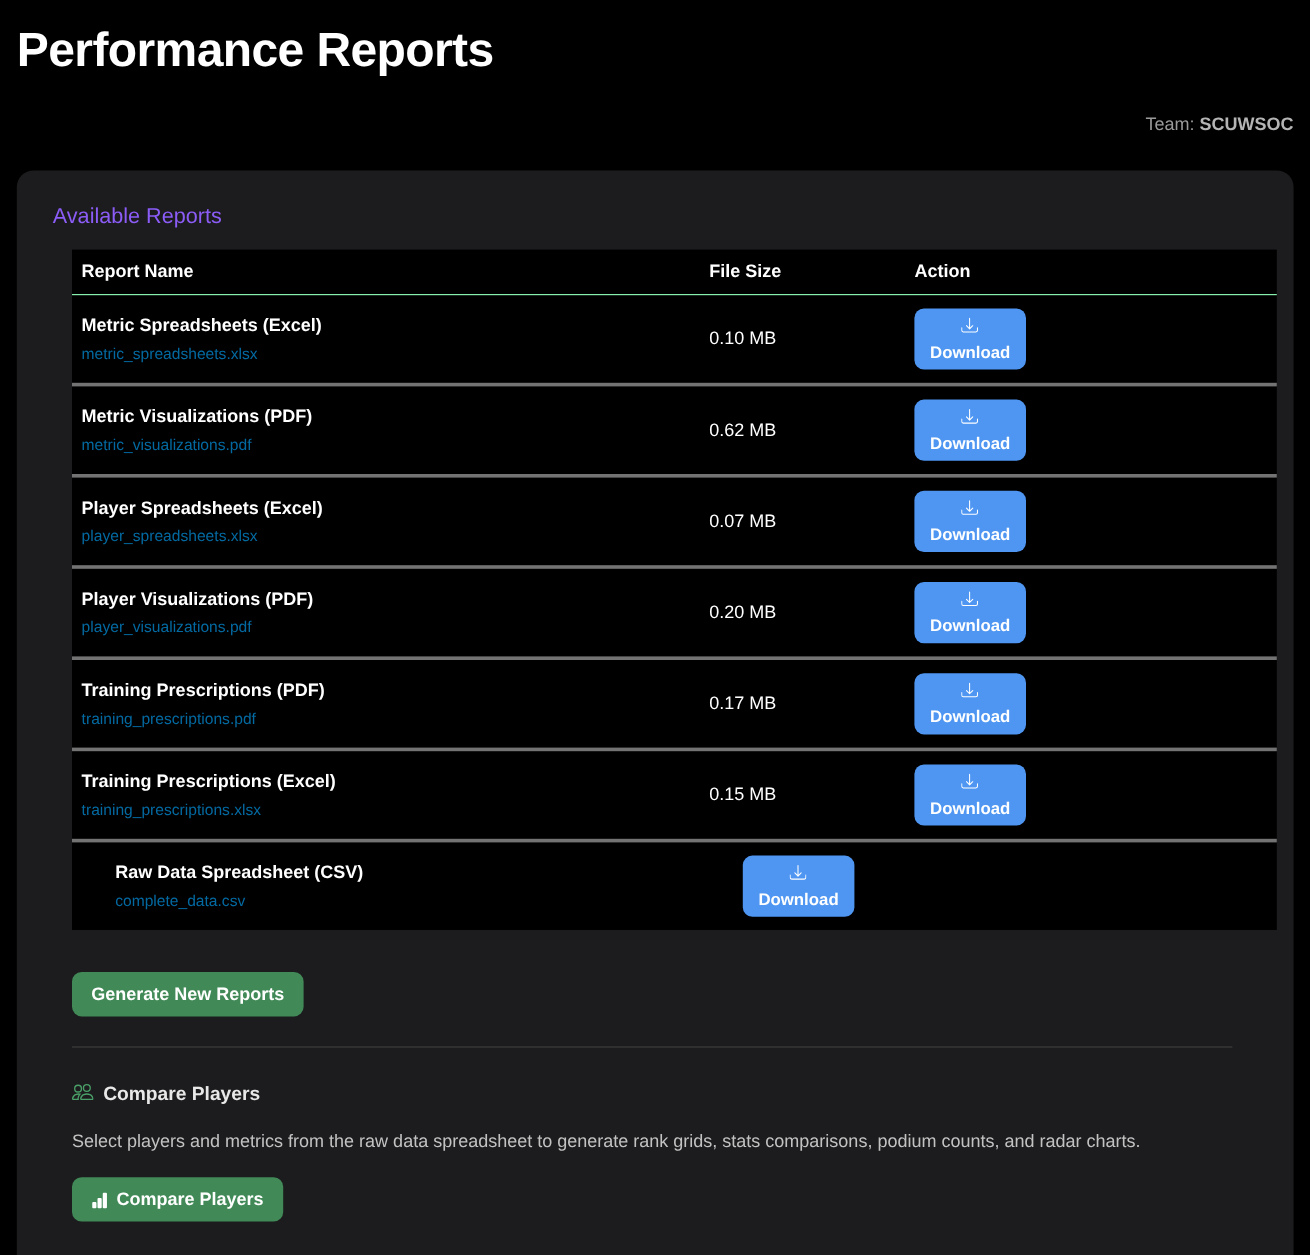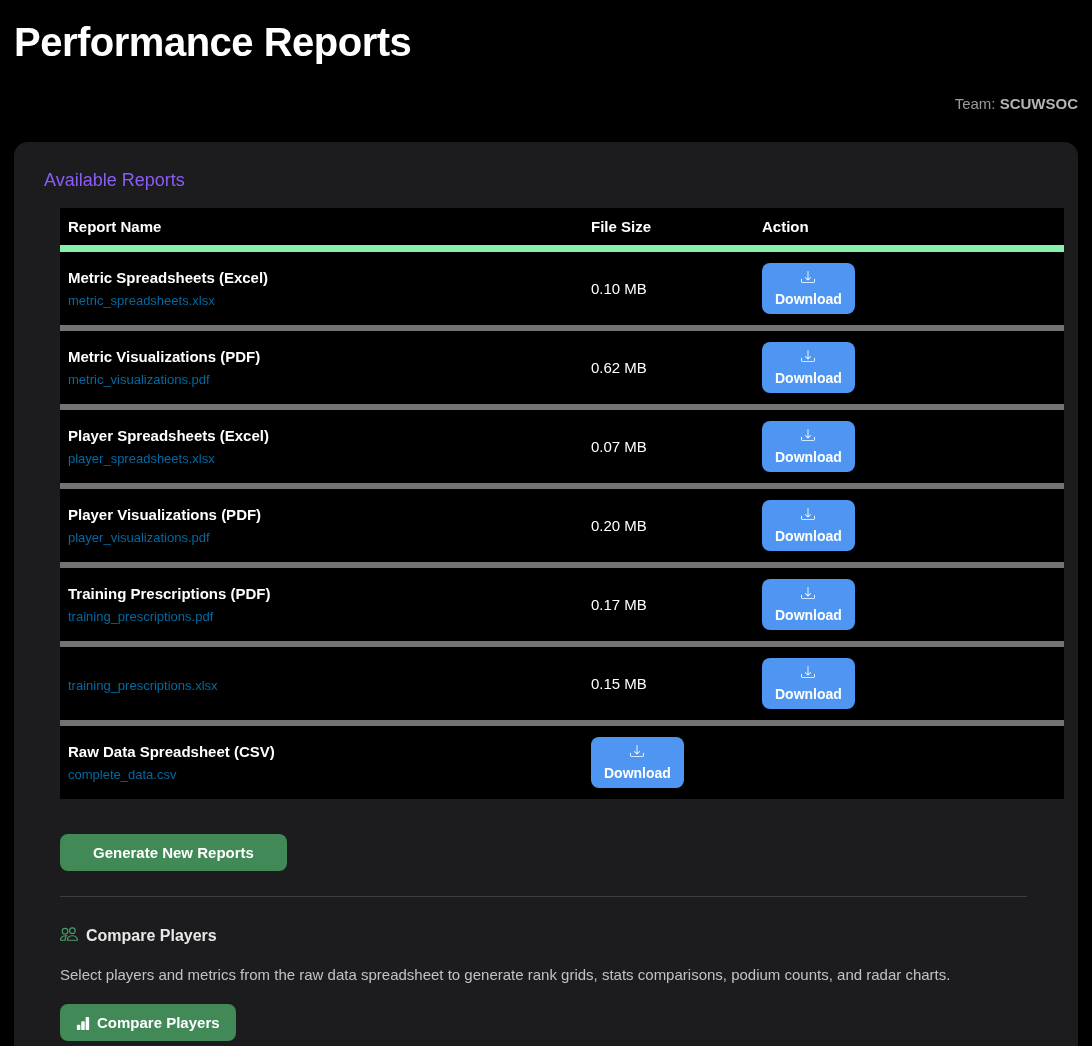--- a/index.html
+++ b/index.html
@@ -44,30 +44,30 @@
     margin-top: 17px;
     background: #000;
     width: 100%;
   }
   .t-row {
     display: grid;
     grid-template-columns: 523px 171px 1fr;
     align-items: center;
   }
   .t-head {
-    border-bottom: 7px solid #86efac;
+    border-bottom: 1px solid #86efac;
   }
   .t-head .t-cell {
     font-size: 15px;
     font-weight: 700;
     color: #fff;
     padding: 10px 8px;
   }
-  .t-body .t-row { border-bottom: 6px solid #737373; }
-  .t-body .t-row:last-child { border-bottom: none; }
+  .t-body .t-row { border-bottom: 3px solid #737373; }
+  .t-body .t-row:last-child { border-bottom: none; margin-left: 28px; }
   .t-cell { padding: 11px 8px; }
   .report-name {
     font-size: 15px;
     font-weight: 700;
     line-height: 20px;
     color: #fff;
   }
   .report-file {
     margin-top: 5px;
     font-size: 13px;
@@ -89,21 +89,21 @@
   .btn svg { display: block; }
   .btn-download {
     background: var(--accent-blue, #4e96f2);
     font-size: 14px;
     padding: 7px 13px;
     flex-direction: column;
   }
   .btn-generate {
     background: var(--accent-green, #418a58);
     font-size: 15px;
-    padding: 10px 33px;
+    padding: 10px 16px;
     margin-top: 35px;
   }
   .divider {
     border: none;
     border-top: 1px solid #3d3d3d;
     margin-top: 25px;
   }
   .compare-heading {
     margin-top: 28px;
     display: flex;
@@ -247,20 +247,21 @@
                   <path d="M7.646 11.854a.5.5 0 0 0 .708 0l3-3a.5.5 0 0 0-.708-.708L8.5 10.293V1.5a.5.5 0 0 0-1 0v8.793L5.354 8.146a.5.5 0 1 0-.708.708z"></path>
                 </svg>
               </span>
               <span>Download</span>
             </button>
           </div>
         </div>
 
         <div class="t-row">
           <div class="t-cell">
+            <div class="report-name">Training Prescriptions (Excel)</div>
             <div class="report-file">training_prescriptions.xlsx</div>
           </div>
           <div class="t-cell report-size">0.15 MB</div>
           <div class="t-cell">
             <button class="btn btn-download">
               <span>
                 <svg width="14" height="14" viewBox="0 0 16 16" fill="currentColor" aria-hidden="true">
                   <path d="M.5 9.9a.5.5 0 0 1 .5.5v2.5a1 1 0 0 0 1 1h12a1 1 0 0 0 1-1v-2.5a.5.5 0 0 1 1 0v2.5a2 2 0 0 1-2 2H2a2 2 0 0 1-2-2v-2.5a.5.5 0 0 1 .5-.5"></path>
                   <path d="M7.646 11.854a.5.5 0 0 0 .708 0l3-3a.5.5 0 0 0-.708-.708L8.5 10.293V1.5a.5.5 0 0 0-1 0v8.793L5.354 8.146a.5.5 0 1 0-.708.708z"></path>
                 </svg>

